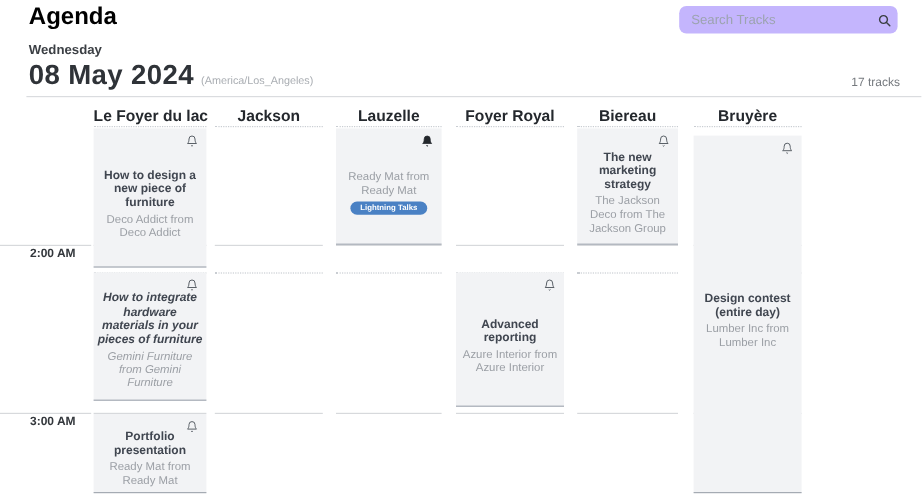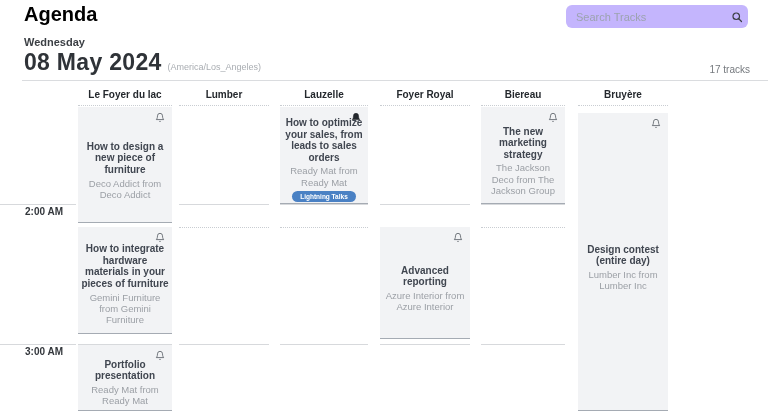--- a/index.html
+++ b/index.html
@@ -15,21 +15,21 @@
   .searchbox input{flex:1;border:none;background:transparent;outline:none;font-family:"Liberation Sans",sans-serif;font-size:11px;color:#3b3f44;padding:0 4px 0 10px;}
   .searchbox input::placeholder{color:#9ca3af;}
   .search-icon{width:22px;display:flex;align-items:center;justify-content:center;cursor:pointer;}
   .weekday{left:24px;top:36px;font-size:11px;font-weight:700;color:#3b3f44;}
   .dateline{left:24px;top:49px;display:flex;align-items:baseline;}
   .dateline .big{font-size:23px;font-weight:700;color:#2f3338;letter-spacing:.3px;}
   .dateline .tz{font-size:9px;color:#a9adb2;margin-left:6px;}
   .tracks-count{right:18px;top:64px;font-size:10px;color:#75797e;}
   .head-rule{left:22px;right:0;top:80px;height:0;border-top:1px solid #dadcdf;}
   
-  .col-header{top:89px;text-align:center;font-size:10px;font-weight:700;color:#24282d;white-space:nowrap;}
+  .col-header{top:89px;text-align:center;font-size:13px;font-weight:700;color:#24282d;white-space:nowrap;}
   .gridline-solid{height:0;border-top:1px solid #d7d9dc;z-index:1;}
   .gridline-dotted{height:0;border-top:1px dotted #c9cdd2;z-index:1;}
   .time-label{left:25px;font-size:10px;font-weight:700;color:#33373c;z-index:1;}
   .card{
     background:#f2f3f5;border-bottom:1px solid #a5abb3;z-index:2;
     box-sizing:border-box;cursor:pointer;overflow:hidden;
   }
   .card .bell{position:absolute;top:5px;right:7px;line-height:0;cursor:pointer;}
   .card-body{
     position:absolute;left:0;right:0;top:0;bottom:0;
@@ -63,21 +63,21 @@
 
 <div class="abs dateline">
   <span class="big">08 May 2024</span>
   <span class="tz">(America/Los_Angeles)</span>
 </div>
 
 <div class="abs tracks-count">17 tracks</div>
 <div class="abs head-rule"></div>
 
 <div class="abs col-header" style="left:78px;width:94px;">Le Foyer du lac</div>
-<div class="abs col-header" style="left:179px;width:90px;">Lumber</div>
+<div class="abs col-header" style="left:179px;width:90px;">Jackson</div>
 <div class="abs col-header" style="left:280px;width:88px;">Lauzelle</div>
 <div class="abs col-header" style="left:380px;width:90px;">Foyer Royal</div>
 <div class="abs col-header" style="left:481px;width:84px;">Biereau</div>
 <div class="abs col-header" style="left:578px;width:90px;">Bruyère</div>
 
 <div id="gridlines">
     <div class="abs gridline-dotted" style="left: 78px; width: 94px; top: 105px;"></div>
     <div class="abs gridline-dotted" style="left: 78px; width: 94px; top: 227px;"></div>
     <div class="abs gridline-solid" style="left: 78px; width: 94px; top: 204px;"></div>
     <div class="abs gridline-solid" style="left: 78px; width: 94px; top: 344px;"></div>
@@ -122,21 +122,20 @@
 </div>
 
 <div class="abs card" style="left:280px;width:88px;top:107px;height:97px;">
   <span class="bell">
     <svg width="10" height="11" viewBox="0 0 24 24" fill="#23272c" stroke="#23272c" stroke-width="1.5">
         <path d="M18 8a6 6 0 0 0-12 0c0 7-3 9-3 9h18s-3-2-3-9"></path>
         <path d="M13.7 21a2 2 0 0 1-3.4 0"></path>
       </svg>
   </span>
   <div class="card-body" style="padding-top:13px;">
-    <div class="card-title">How to optimize your sales, from leads to sales orders</div>
     <div class="card-speaker">Ready Mat from Ready Mat</div>
     <div class="badge">Lightning Talks</div>
   </div>
 </div>
 
 <div class="abs card" style="left:481px;width:84px;top:107px;height:97px;">
   <span class="bell">
     <svg width="10" height="11" viewBox="0 0 24 24" fill="none" stroke="#5a6067" stroke-width="2">
         <path d="M18 8a6 6 0 0 0-12 0c0 7-3 9-3 9h18s-3-2-3-9"></path>
         <path d="M13.7 21a2 2 0 0 1-3.4 0"></path>
@@ -161,21 +160,21 @@
   </div>
 </div>
 
 <div class="abs card" style="left:78px;width:94px;top:227px;height:107px;">
   <span class="bell">
     <svg width="10" height="11" viewBox="0 0 24 24" fill="none" stroke="#5a6067" stroke-width="2">
         <path d="M18 8a6 6 0 0 0-12 0c0 7-3 9-3 9h18s-3-2-3-9"></path>
         <path d="M13.7 21a2 2 0 0 1-3.4 0"></path>
       </svg>
   </span>
-  <div class="card-body" style="padding-top:13px;">
+  <div class="card-body" style="padding-top:13px;font-style:italic;">
     <div class="card-title">How to integrate hardware materials in your pieces of furniture</div>
     <div class="card-speaker">Gemini Furniture from Gemini Furniture</div>
   </div>
 </div>
 
 <div class="abs card" style="left:380px;width:90px;top:227px;height:112px;">
   <span class="bell">
     <svg width="10" height="11" viewBox="0 0 24 24" fill="none" stroke="#5a6067" stroke-width="2">
         <path d="M18 8a6 6 0 0 0-12 0c0 7-3 9-3 9h18s-3-2-3-9"></path>
         <path d="M13.7 21a2 2 0 0 1-3.4 0"></path>

